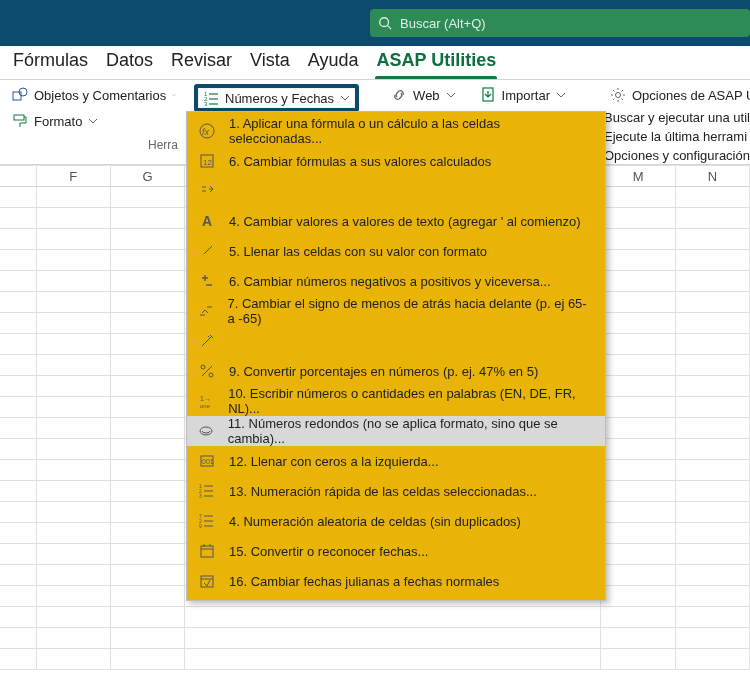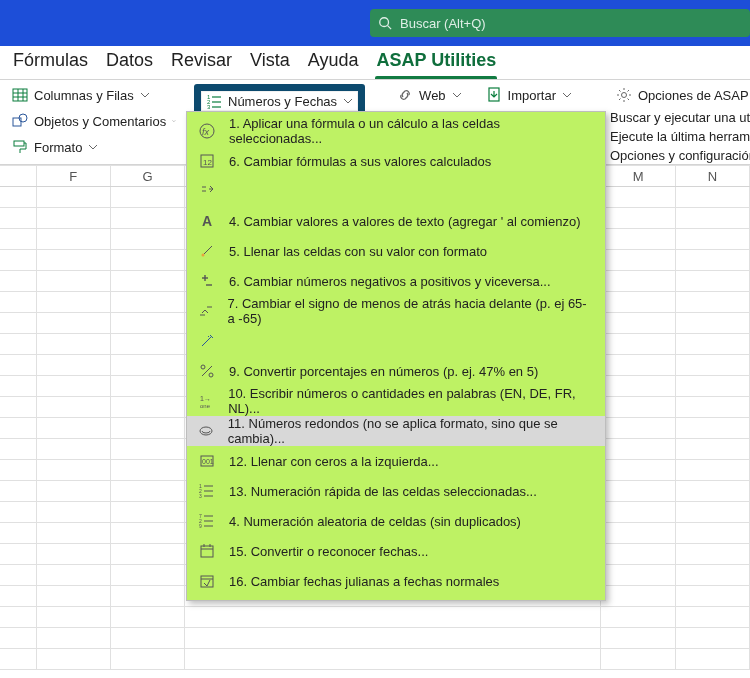--- a/index.html
+++ b/index.html
@@ -1,45 +1,45 @@
 <!DOCTYPE html>
 <html><head>
 <meta charset="utf-8">
 <style>
   * { box-sizing: border-box; margin: 0; padding: 0; }
   body { font-family: "Segoe UI", Arial, sans-serif; font-size: 13px; color: #333; background: #fff; width: 750px; height: 678px; overflow: hidden; position: relative; }
-  .titlebar { background: #1d4ed8; height: 46px; display: flex; align-items: center; padding-left: 370px; }
+  .titlebar { background: #0c4a6e; height: 46px; display: flex; align-items: center; padding-left: 370px; }
   .searchbox { background: #2e8b57; height: 28px; border-radius: 4px; display: flex; align-items: center; padding: 0 8px; color: #dfeee6; font-size: 13px; width: 380px; }
   .searchbox svg { width: 14px; height: 14px; margin-right: 8px; }
   .tabbar { height: 34px; border-bottom: 1px solid #d4d4d4; display: flex; align-items: flex-end; padding-left: 4px; background: #fff; }
   .tab { padding: 7px 9px 8px 9px; font-size: 18px; color: #222; cursor: pointer; position: relative;}
   .tab.active { font-weight: 600; color: #0f6e3c; }
   .tab.active::after { content:""; position:absolute; left:8px; right:8px; bottom:0; height:3px; background:#127b42; border-radius:2px 2px 0 0;}
   .ribbon { height: 85px; border-bottom: 1px solid #d4d4d4; display: flex; background:#fff; }
   .group1 { width: 188px; padding: 4px 6px; border-right: none; display: flex; flex-direction: column; gap: 4px; }
   .group2 { position: relative; padding: 4px 20px 4px 6px; display: flex; align-items: flex-start; }
   .group3 { padding: 4px 6px; }
   .group4 { padding: 4px 6px; }
   .groupR { padding: 4px 6px; display:flex; flex-direction:column; gap:2px; }
   .ribbtn { display: inline-flex; align-items: center; gap: 6px; padding: 3px 6px; font-size: 13px; color: #222; border-radius: 3px; cursor:pointer; white-space: nowrap;}
-  .ribbtn.open { background:#fff; border:7px solid #0c4a6e; box-shadow:0 0 0 1px rgba(0,0,0,.05) inset; padding:2px 5px;}
+  .ribbtn.open { background:#fff; border:4px solid #0c4a6e; box-shadow:0 0 0 1px rgba(0,0,0,.05) inset; padding:2px 5px;}
   .ribicon { width:16px; height:16px; display:inline-flex; align-items:center; justify-content:center; color:#0a7d3d;}
   .ribicon.blue { color:#2b579a;}
   .ribicon.grey { color:#666;}
   .chev { width:10px; height:10px; }
   .grouplabel { font-size: 12px; color:#666; padding-left: 30px; margin-top:-2px;}
   .rightlinks { font-size:13px; color:#222; }
   .rightlinks div { padding:2px 0; white-space:nowrap; overflow:hidden;}
   .grid { position: relative; }
   .colhead-row { display:flex; height:22px; border-bottom:1px solid #d4d4d4; background:#fff;}
   .colhead { width:75px; border-right:1px solid #e0e0e0; border-top:1px solid #e0e0e0; display:flex; align-items:center; justify-content:center; font-size:13px; color:#555; background:#fff;}
   .gcells { position:relative; }
   .grow { display:flex; height:21px; }
   .gcell { width:75px; border-right:1px solid #e0e0e0; border-bottom:1px solid #e0e0e0;}
-  .dropdown { position:absolute; left:186px; top:111px; width:420px; background:#bef264; border:1px solid #bdbdbd; box-shadow:3px 3px 6px rgba(0,0,0,.25); z-index:50; padding:4px 0;}
+  .dropdown { position:absolute; left:186px; top:111px; width:420px; background:#eab308; border:1px solid #bdbdbd; box-shadow:3px 3px 6px rgba(0,0,0,.25); z-index:50; padding:4px 0;}
   .dditem { display:flex; align-items:center; height:30px; padding:0 10px; gap:12px; font-size:13px; color:#222; cursor:pointer;}
   .dditem.hovered { background:#d8d8d8;}
   .ddicon { width:20px; height:20px; display:flex; align-items:center; justify-content:center; color:#555;}
   .vsep { width:1px; background:#e0e0e0; margin:4px 10px;}
 </style>
 </head>
 <body>
 
 <div class="titlebar">
   <div class="searchbox">
@@ -55,35 +55,20 @@
   <div class="tab">Fórmulas</div>
   <div class="tab">Datos</div>
   <div class="tab">Revisar</div>
   <div class="tab">Vista</div>
   <div class="tab">Ayuda</div>
   <div class="tab active">ASAP Utilities</div>
 </div>
 
 <div class="ribbon">
   <div class="group1">
-    <div class="ribbtn">
-      <span class="ribicon">
-          <svg width="16" height="16" viewBox="0 0 16 16" fill="none" stroke="currentColor">
-            <rect x="1" y="2" width="14" height="12"></rect>
-            <line x1="1" y1="6" x2="15" y2="6"></line>
-            <line x1="1" y1="10" x2="15" y2="10"></line>
-            <line x1="6" y1="2" x2="6" y2="14"></line>
-            <line x1="11" y1="2" x2="11" y2="14"></line>
-          </svg>
-        </span>
-      <span>Columnas y Filas</span>
-      <svg class="chev" viewBox="0 0 10 10">
-          <path d="M1 3 L5 7 L9 3" fill="none" stroke="#666"></path>
-        </svg>
-    </div>
     <div class="ribbtn">
       <span class="ribicon blue">
           <svg width="16" height="16" viewBox="0 0 16 16" fill="none" stroke="currentColor">
             <rect x="1" y="5" width="8" height="8"></rect>
             <circle cx="11" cy="5" r="4"></circle>
           </svg>
         </span>
       <span>Objetos y Comentarios</span>
       <svg class="chev" viewBox="0 0 10 10">
           <path d="M1 3 L5 7 L9 3" fill="none" stroke="#666"></path>

